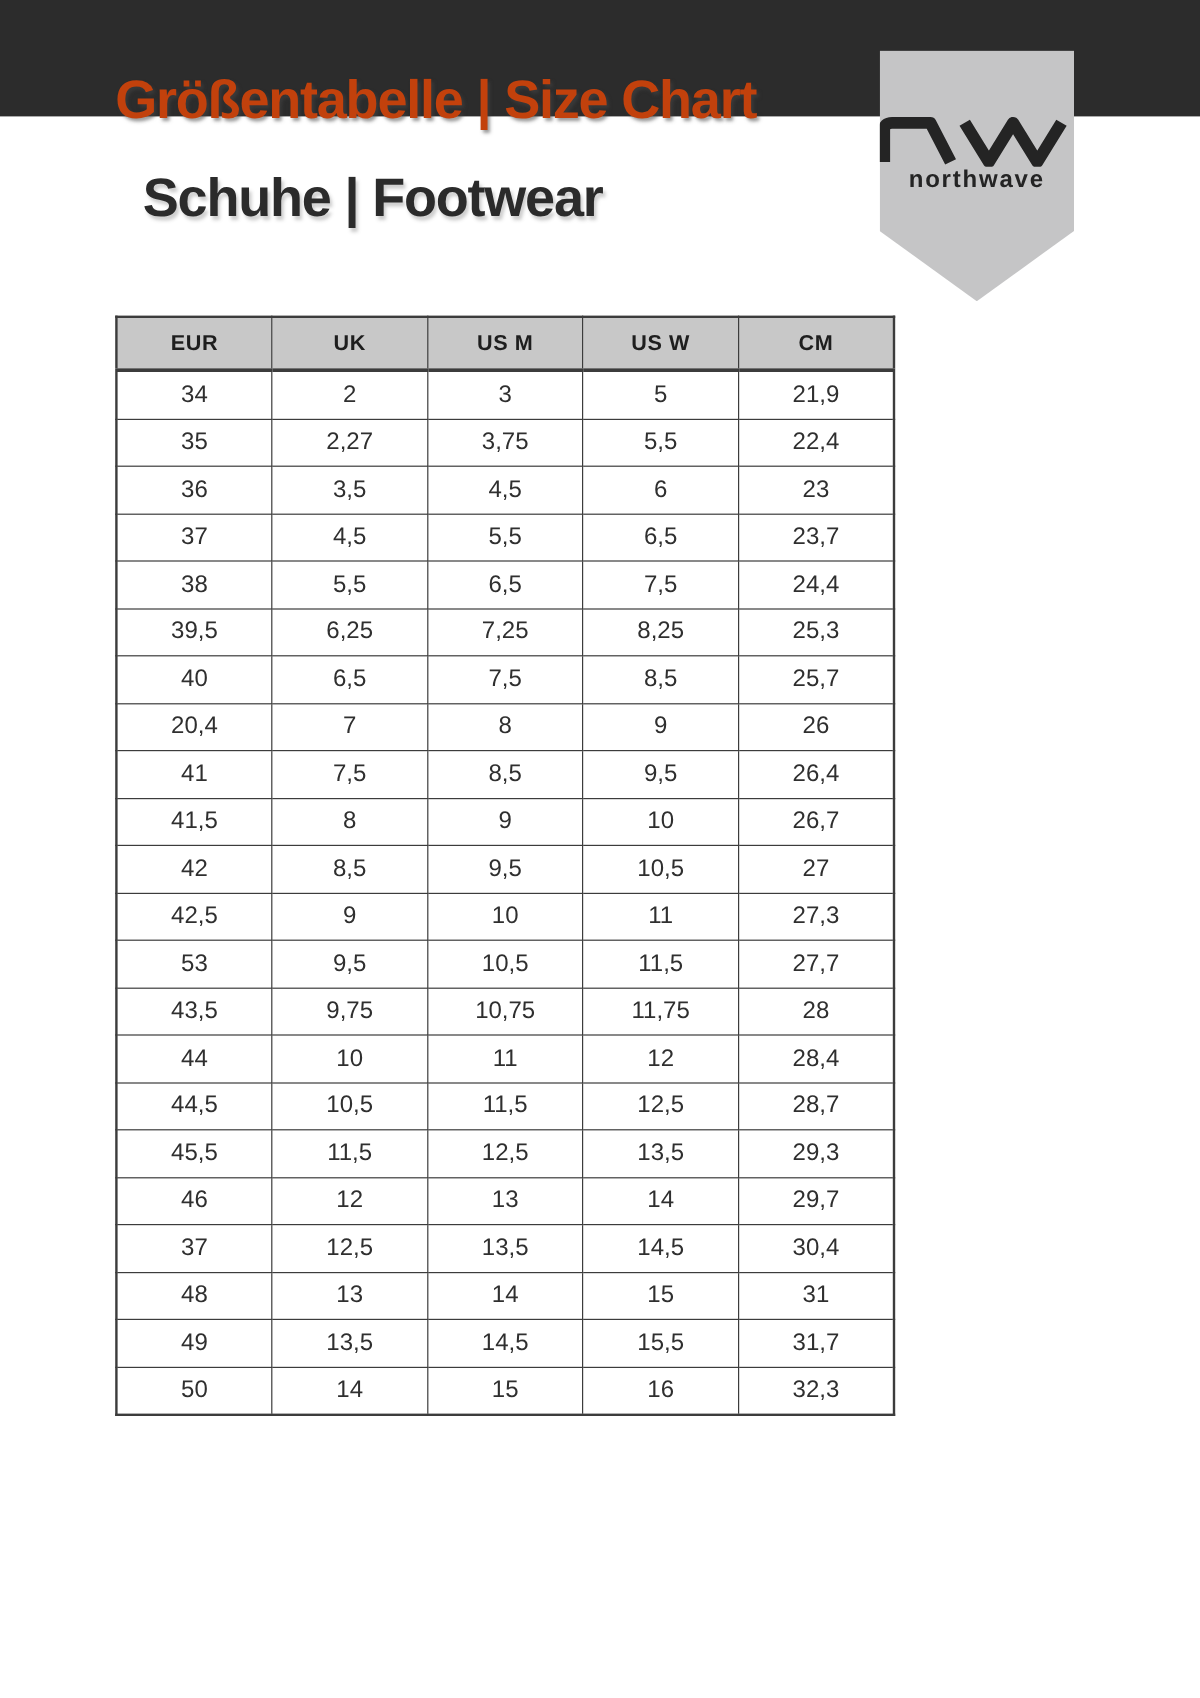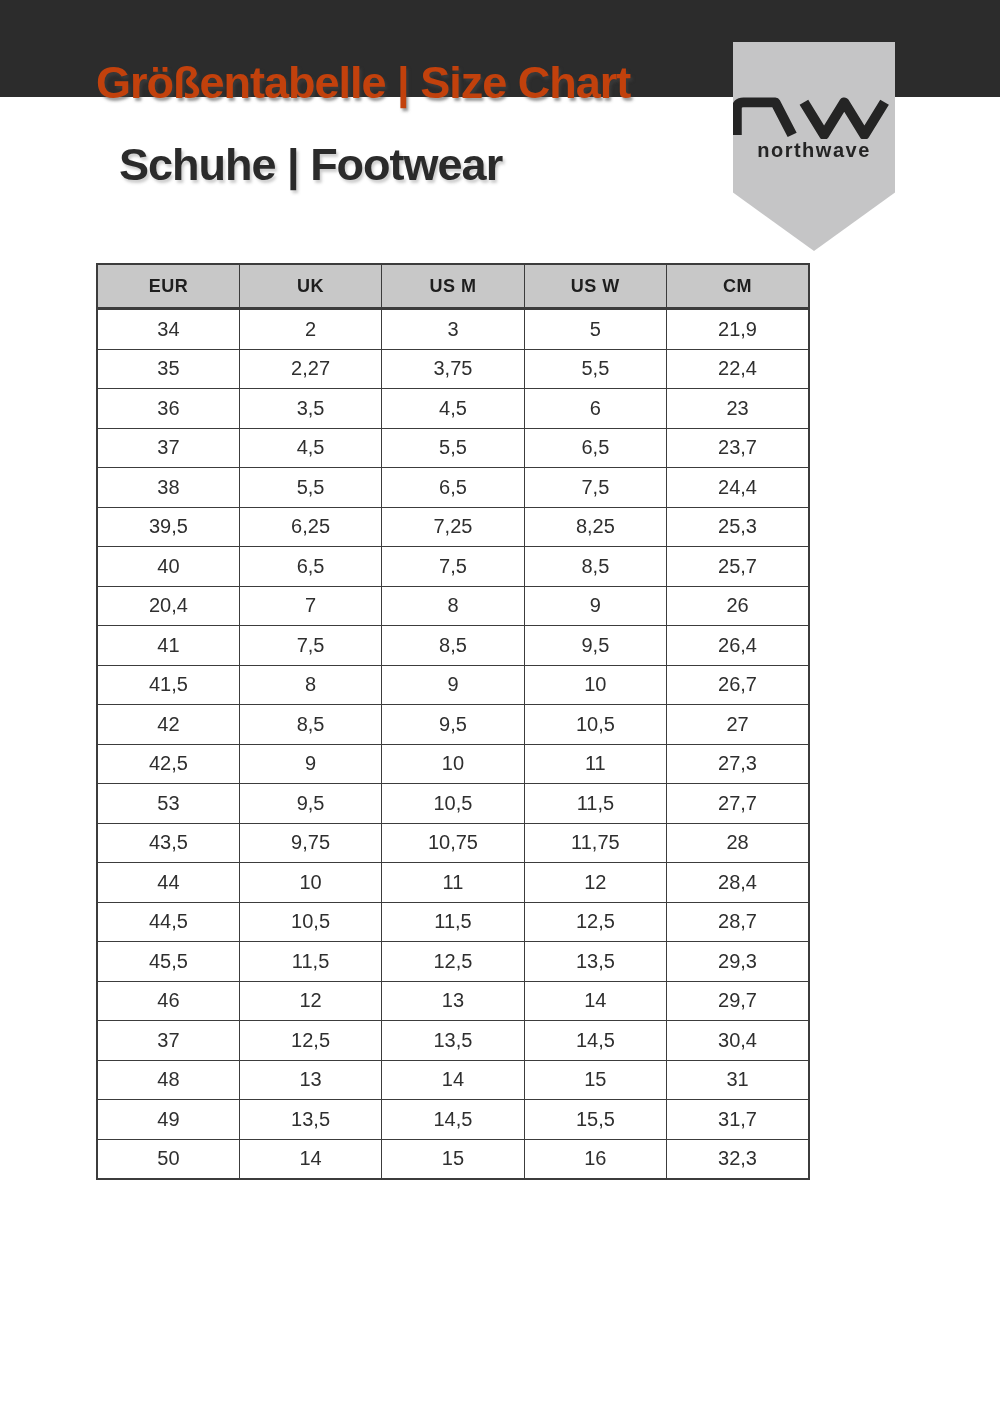--- a/index.html
+++ b/index.html
@@ -72,21 +72,21 @@
     font-size: 20px;
     font-weight: bold;
     letter-spacing: 1.5px;
     color: var(--logo-dark, #242424);
   }
 
   
   .size-table {
     position: absolute;
     left: 96px; top: 263px;
-    width: 714px;
+    width: 650px;
     border-collapse: collapse;
     table-layout: fixed;
     z-index: 1;
     padding-left: 32px;
   }
   .size-table th {
     height: 40px;
     background: var(--header-gray, #c8c8c8);
     font-size: 18px;
     font-weight: bold;

